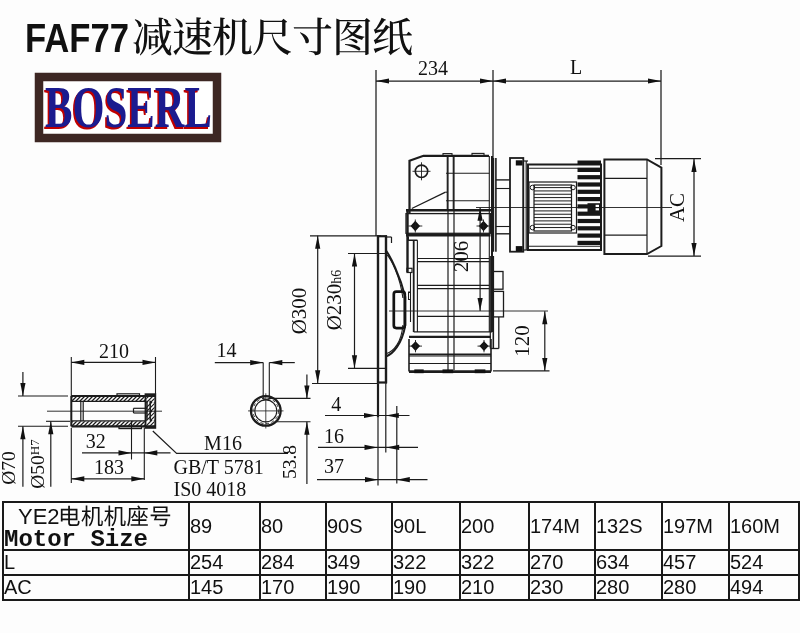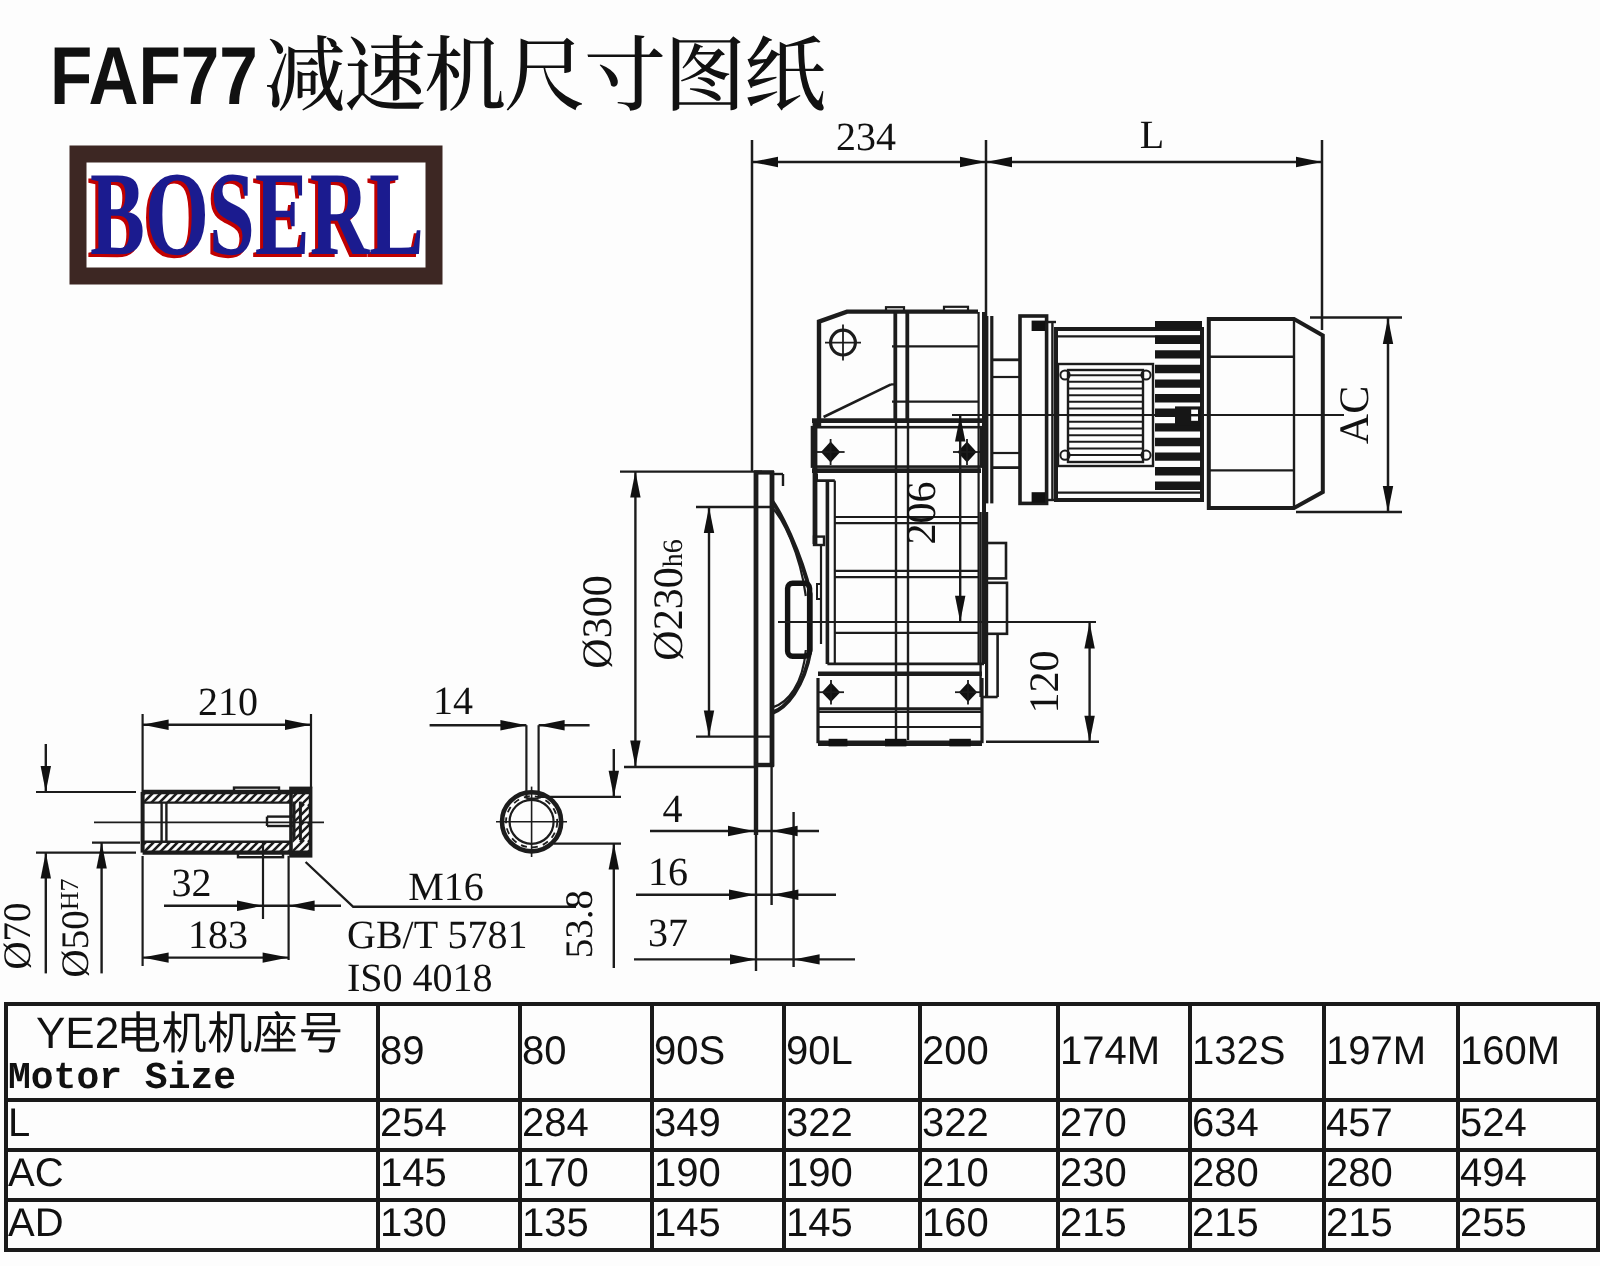--- a/index.html
+++ b/index.html
@@ -384,21 +384,21 @@
       <tr style="height:47px">
         <td style="padding:0;vertical-align:top">
           <svg width="156" height="25" viewBox="0 0 156 25" style="display:block;margin:1px auto 0">
             <text x="0" y="20" font-family="Liberation Sans, sans-serif" font-size="22" fill="#111">YE2</text>
             <path transform="translate(40,20.5) scale(0.0225,-0.0225)" d="M164 478H827V408H164ZM452 838H531V83Q531 54 536 39Q542 24 557 19Q572 13 602 13Q611 13 632 13Q653 13 679 13Q706 13 733 13Q759 13 782 13Q804 13 814 13Q842 13 857 27Q871 41 877 76Q884 112 887 176Q902 165 923 156Q945 147 962 142Q956 67 943 22Q929 -23 901 -43Q872 -63 818 -63Q810 -63 788 -63Q766 -63 736 -63Q707 -63 678 -63Q649 -63 626 -63Q604 -63 597 -63Q541 -63 509 -50Q477 -38 465 -5Q452 27 452 85ZM171 695H865V191H171V264H788V621H171ZM126 695H204V129H126Z" fill="#111"></path>
             <path transform="translate(62.8,20.5) scale(0.0225,-0.0225)" d="M542 783H792V712H542ZM498 783H571V462Q571 400 565 328Q559 257 542 184Q526 111 493 44Q460 -24 406 -80Q401 -73 390 -64Q380 -54 369 -45Q357 -36 349 -32Q399 21 429 82Q459 144 474 209Q489 275 493 339Q498 404 498 462ZM759 783H833V62Q833 38 835 23Q836 9 840 6Q848 -0 858 -0Q863 -0 872 -0Q880 -0 887 -0Q901 -0 907 7Q911 12 914 19Q916 27 917 45Q919 62 920 100Q921 138 921 188Q933 177 949 169Q965 160 979 156Q979 128 978 96Q976 65 975 39Q973 13 971 -0Q964 -41 943 -56Q932 -63 919 -66Q905 -70 890 -70Q879 -70 864 -70Q849 -70 839 -70Q825 -70 809 -66Q793 -61 782 -51Q773 -43 768 -32Q763 -21 761 2Q759 26 759 68ZM52 626H439V554H52ZM218 840H291V-79H218ZM215 581 264 565Q250 504 229 439Q208 374 182 312Q156 250 127 197Q98 144 67 107Q61 122 49 142Q37 161 28 175Q56 209 84 255Q113 302 137 357Q162 412 182 469Q202 526 215 581ZM284 471Q295 461 318 437Q340 413 366 384Q392 355 413 331Q435 306 444 296L397 234Q386 252 367 280Q347 307 324 337Q301 368 280 394Q259 420 246 435Z" fill="#111"></path>
             <path transform="translate(85.6,20.5) scale(0.0225,-0.0225)" d="M542 783H792V712H542ZM498 783H571V462Q571 400 565 328Q559 257 542 184Q526 111 493 44Q460 -24 406 -80Q401 -73 390 -64Q380 -54 369 -45Q357 -36 349 -32Q399 21 429 82Q459 144 474 209Q489 275 493 339Q498 404 498 462ZM759 783H833V62Q833 38 835 23Q836 9 840 6Q848 -0 858 -0Q863 -0 872 -0Q880 -0 887 -0Q901 -0 907 7Q911 12 914 19Q916 27 917 45Q919 62 920 100Q921 138 921 188Q933 177 949 169Q965 160 979 156Q979 128 978 96Q976 65 975 39Q973 13 971 -0Q964 -41 943 -56Q932 -63 919 -66Q905 -70 890 -70Q879 -70 864 -70Q849 -70 839 -70Q825 -70 809 -66Q793 -61 782 -51Q773 -43 768 -32Q763 -21 761 2Q759 26 759 68ZM52 626H439V554H52ZM218 840H291V-79H218ZM215 581 264 565Q250 504 229 439Q208 374 182 312Q156 250 127 197Q98 144 67 107Q61 122 49 142Q37 161 28 175Q56 209 84 255Q113 302 137 357Q162 412 182 469Q202 526 215 581ZM284 471Q295 461 318 437Q340 413 366 384Q392 355 413 331Q435 306 444 296L397 234Q386 252 367 280Q347 307 324 337Q301 368 280 394Q259 420 246 435Z" fill="#111"></path>
             <path transform="translate(108.39999999999999,20.5) scale(0.0225,-0.0225)" d="M533 623H606V-20H533ZM255 228H891V161H255ZM190 12H953V-54H190ZM350 606 418 598Q401 492 360 408Q319 325 255 271Q250 277 239 285Q229 293 218 301Q207 309 198 314Q261 362 298 437Q335 512 350 606ZM327 448 371 491Q396 470 424 444Q452 417 476 392Q501 366 516 347L471 297Q456 318 432 344Q408 370 381 398Q353 426 327 448ZM757 606 824 597Q806 494 764 415Q722 336 659 284Q654 290 644 298Q633 307 623 315Q612 324 604 328Q666 374 704 445Q741 516 757 606ZM722 450 766 492Q798 467 833 436Q868 406 900 377Q932 347 952 324L907 276Q888 299 856 330Q825 360 790 392Q754 424 722 450ZM152 734H949V664H152ZM112 734H186V456Q186 398 182 330Q179 261 169 189Q160 117 141 49Q122 -20 91 -77Q84 -70 72 -62Q61 -54 49 -47Q37 -39 27 -35Q57 19 74 82Q91 144 99 210Q107 276 110 339Q112 402 112 456ZM480 823 550 847Q575 815 596 776Q618 737 630 708L556 680Q546 710 524 750Q503 791 480 823Z" fill="#111"></path>
             <path transform="translate(131.2,20.5) scale(0.0225,-0.0225)" d="M260 732V596H736V732ZM185 799H815V530H185ZM63 440H933V371H63ZM249 259H759V191H249ZM736 259H816Q816 259 815 253Q814 247 814 239Q813 231 812 225Q800 141 787 86Q774 31 759 -1Q745 -33 726 -50Q708 -65 688 -71Q668 -76 639 -77Q614 -78 568 -78Q522 -77 470 -74Q468 -57 461 -37Q454 -18 444 -2Q497 -7 545 -9Q594 -10 615 -10Q633 -10 644 -9Q655 -7 663 -1Q678 11 690 39Q703 68 714 120Q725 171 736 249ZM281 410 361 399Q350 364 338 326Q326 288 313 253Q300 218 290 191H203Q216 221 230 258Q244 296 257 336Q271 375 281 410Z" fill="#111"></path>
           </svg>
-          <div style="font-family:'Liberation Mono',monospace;font-size:19px;font-weight:bold;line-height:19px;padding-top:1px">Motor Size</div>
+          <div style="font-family:'Liberation Mono',monospace;font-size:24px;font-weight:bold;line-height:19px;padding-top:1px">Motor Size</div>
         </td>
         <td>89</td>
         <td>80</td>
         <td>90S</td>
         <td>90L</td>
         <td>200</td>
         <td>174M</td>
         <td>132S</td>
         <td>197M</td>
         <td>160M</td>
@@ -420,25 +420,13 @@
         <td>145</td>
         <td>170</td>
         <td>190</td>
         <td>190</td>
         <td>210</td>
         <td>230</td>
         <td>280</td>
         <td>280</td>
         <td>494</td>
       </tr>
-      <tr style="height:25px">
-        <td>AD</td>
-        <td>130</td>
-        <td>135</td>
-        <td>145</td>
-        <td>145</td>
-        <td>160</td>
-        <td>215</td>
-        <td>215</td>
-        <td>215</td>
-        <td>255</td>
-      </tr>
 </tbody>
   </table>
 </body></html>

